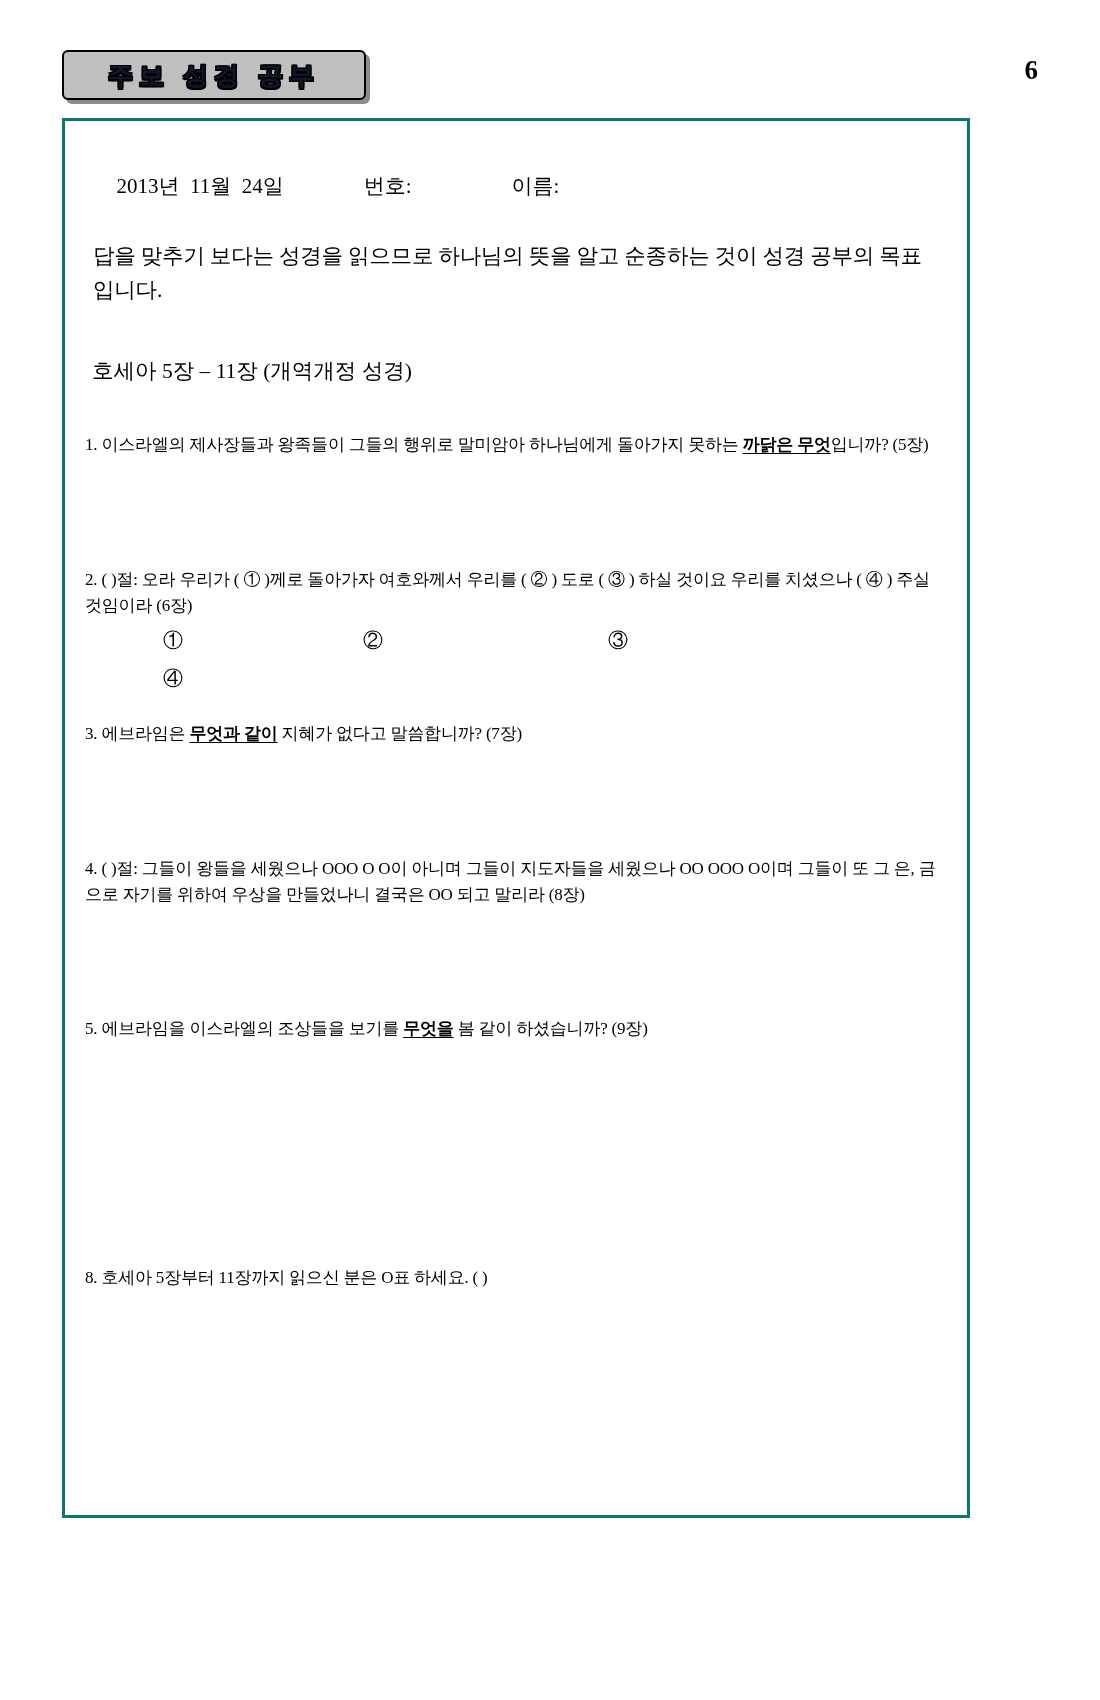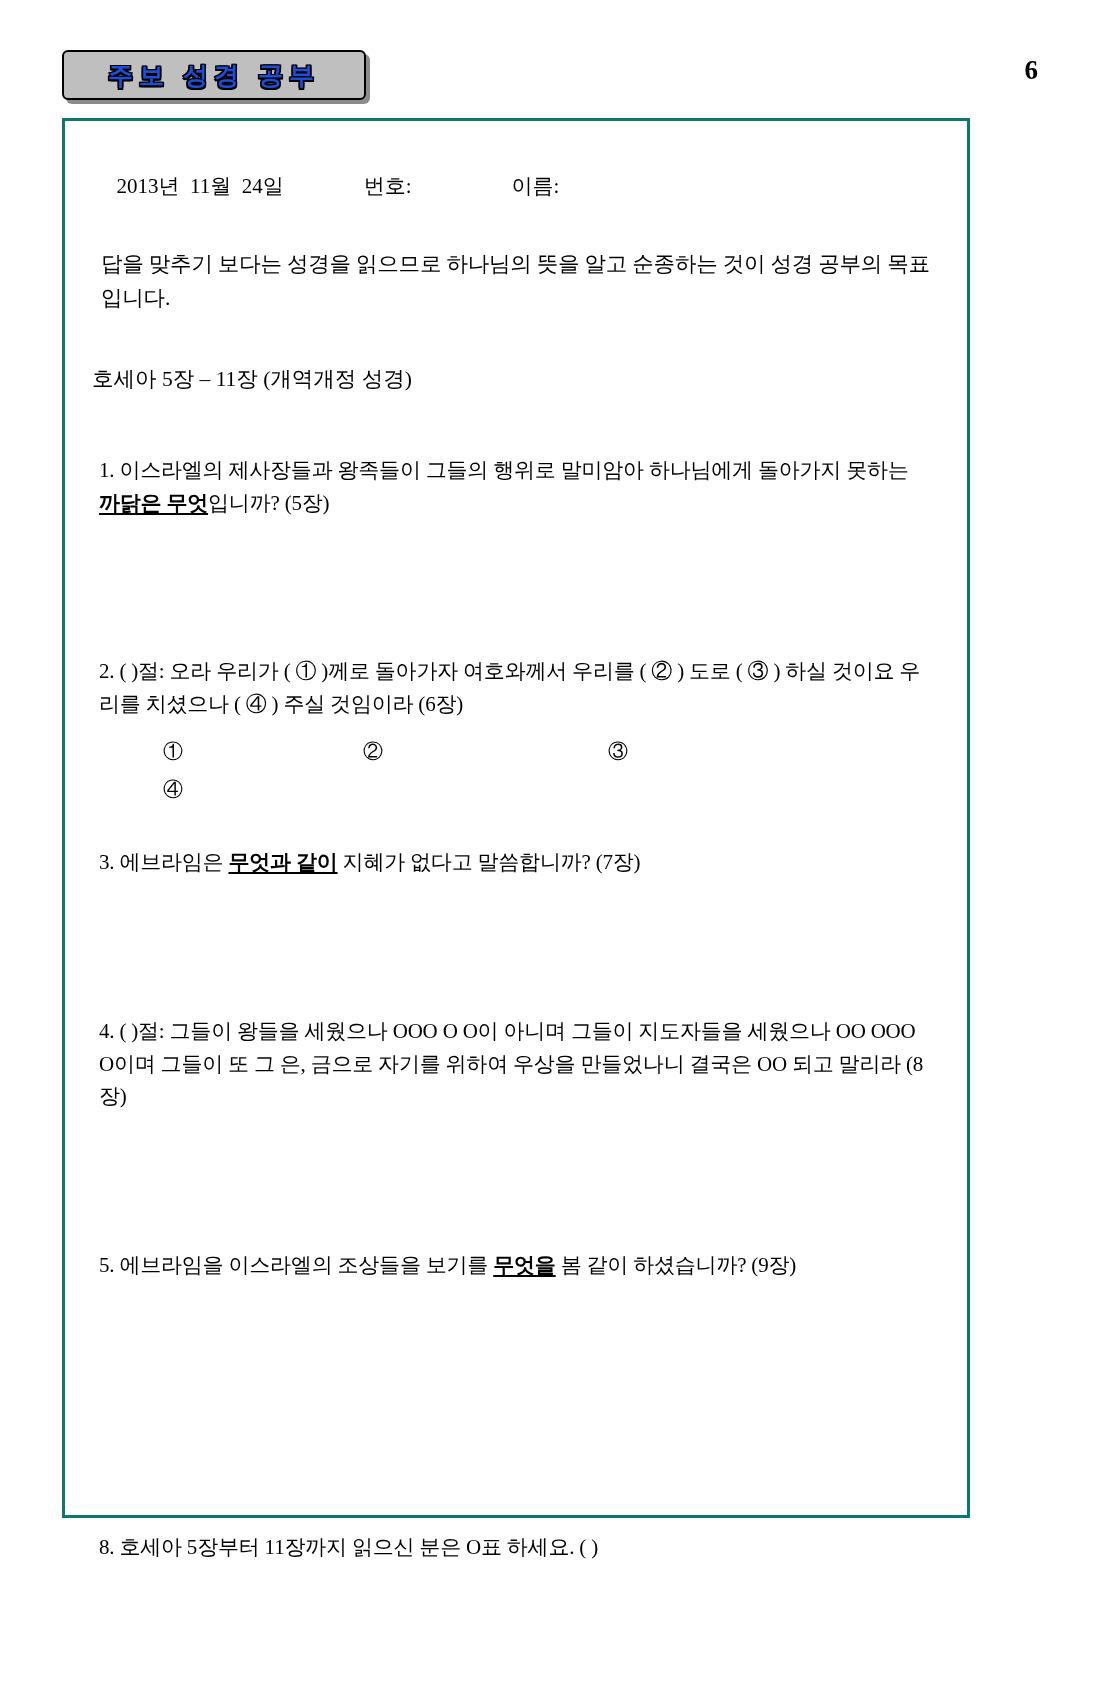--- a/index.html
+++ b/index.html
@@ -42,21 +42,21 @@
     box-shadow: 4px 4px 0 #8c8c8c;
     display: flex;
     align-items: center;
     justify-content: center;
   }
   .header-banner-text {
     font-family: "Liberation Sans", sans-serif;
     font-weight: bold;
     font-size: 25px;
     letter-spacing: 6px;
-    color: #1d4ed8;
+    color: #0f172a;
     text-shadow:
       -1.5px -1.5px 0 #000,
        1.5px -1.5px 0 #000,
       -1.5px  1.5px 0 #000,
        1.5px  1.5px 0 #000,
        0px   -1.5px 0 #000,
        0px    1.5px 0 #000,
       -1.5px  0px   0 #000,
        1.5px  0px   0 #000;
   }
@@ -87,34 +87,34 @@
     display: block;
     font-size: 21px;
     line-height: 1.45;
     white-space: pre;
     margin: 6px 0 2px 0;
   }
 
   .intro {
     font-size: 21.5px;
     line-height: 1.55;
-    margin: 16px;
+    margin: 8px;
     letter-spacing: -0.2px;
   }
 
   .passage {
     font-size: 21.5px;
     line-height: 1.55;
     margin: 48px 0 0 7px;
   }
 
   .q {
-    font-size: 21px;
+    font-size: 17px;
     line-height: 1.55;
-    margin: 14px;
+    margin: 0;
     letter-spacing: -0.2px;
   }
 
   .u {
     text-decoration: underline;
     font-weight: bold;
     text-underline-offset: 3px;
   }
 
   .spacer-lg { height: 108px; }

